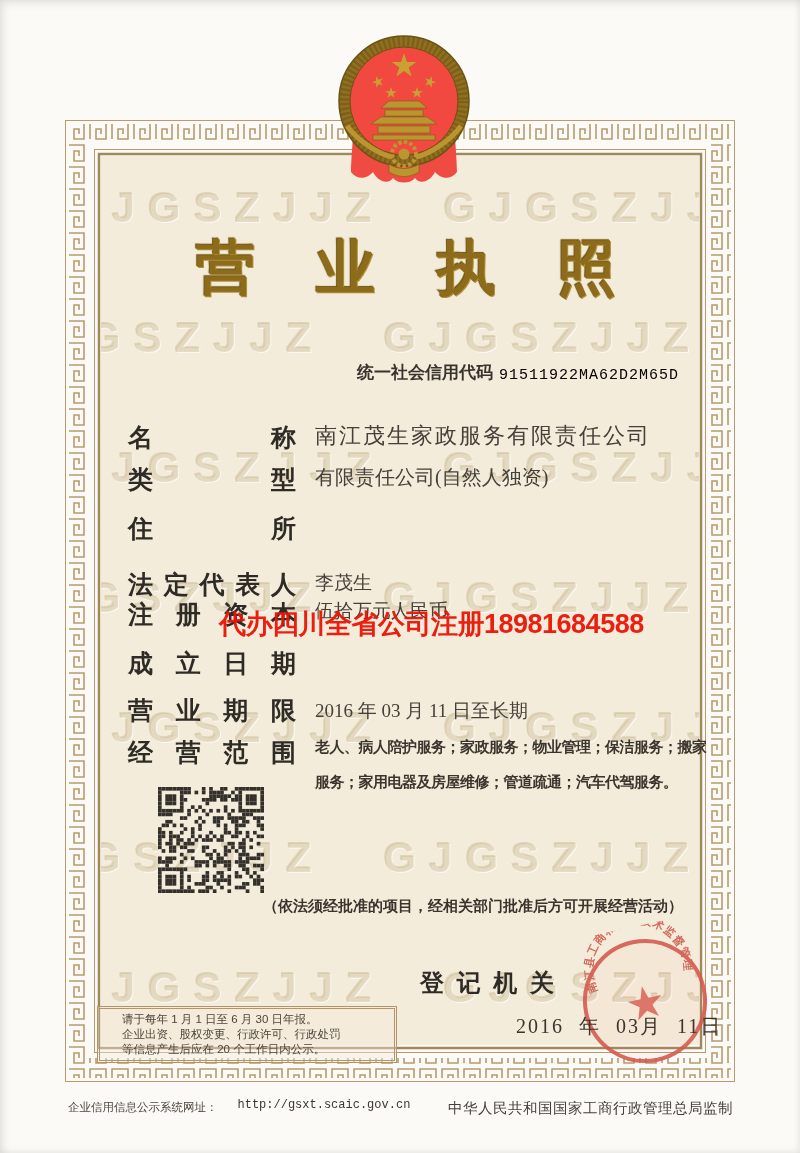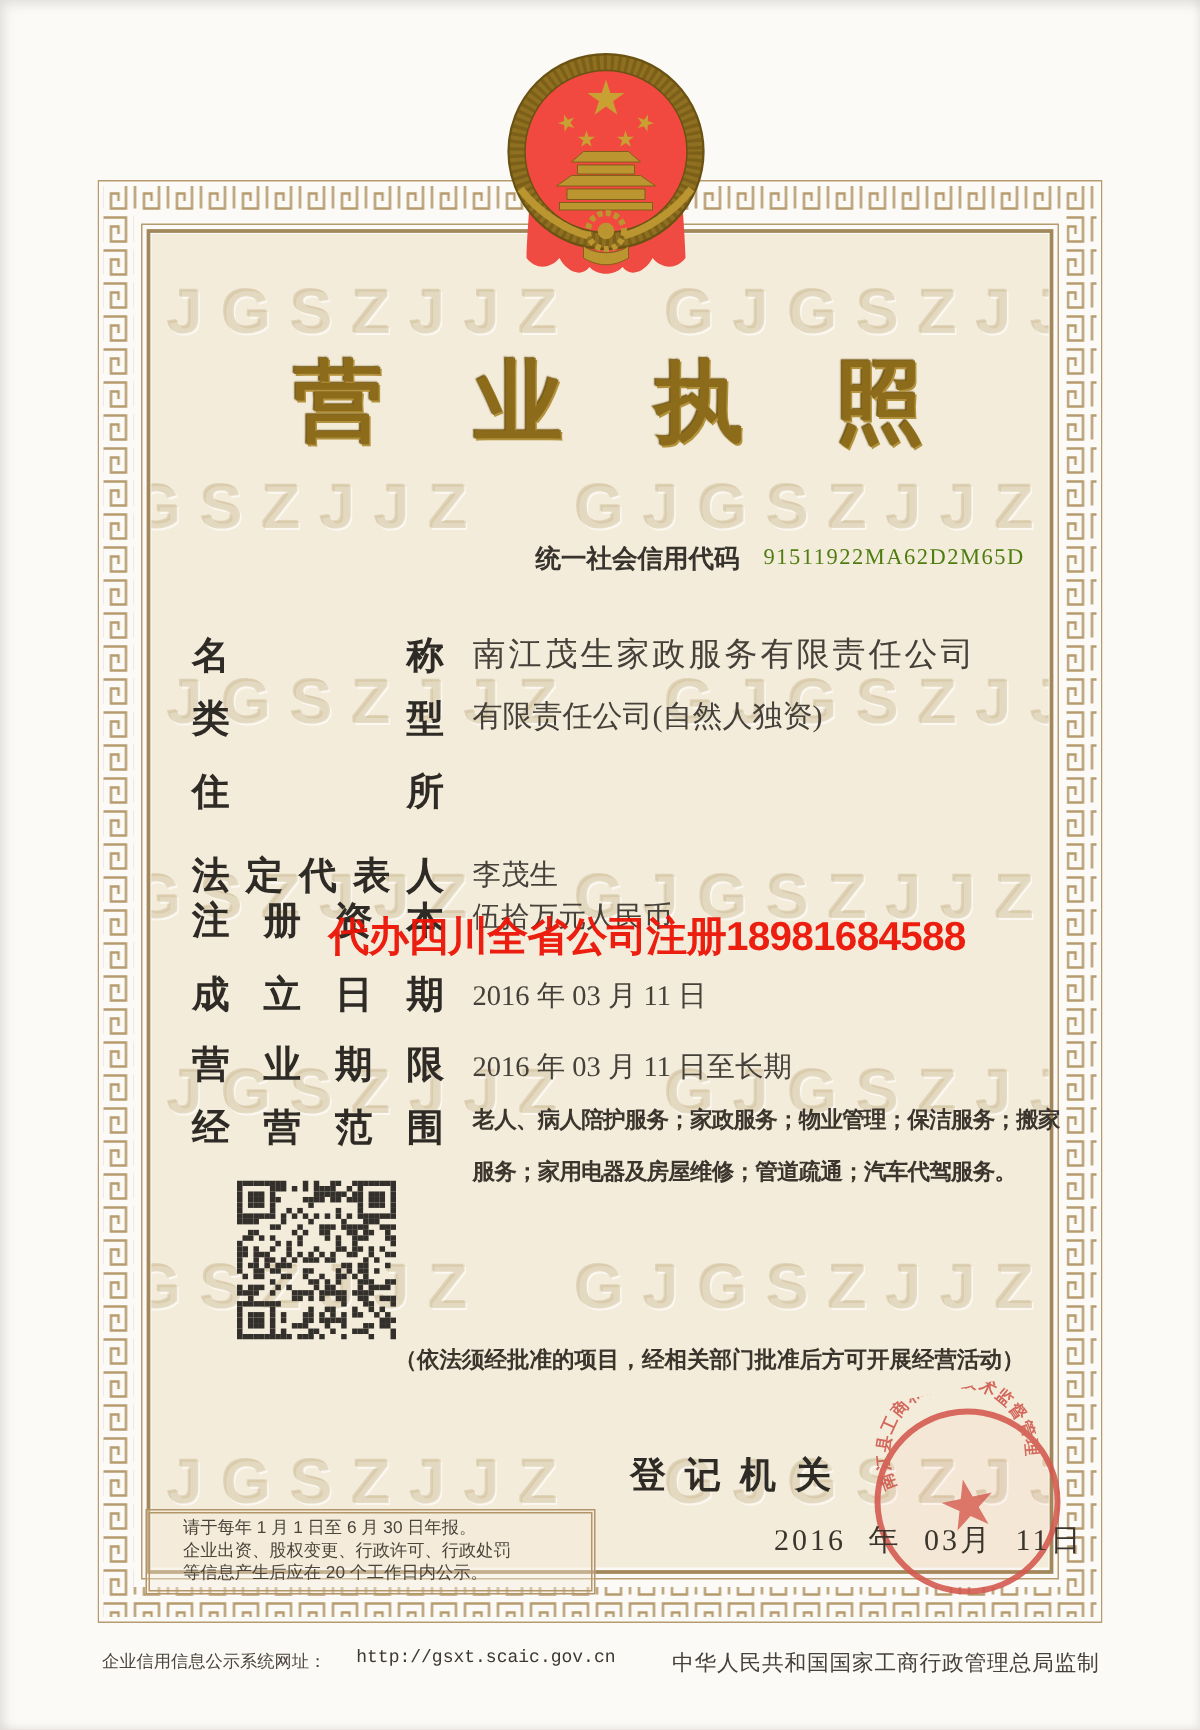--- a/index.html
+++ b/index.html
@@ -16,23 +16,23 @@
   
   .frame{position:absolute;left:65px;top:120px;}
   
   .emblem{position:absolute;left:329px;top:14px;}
   
   .title{position:absolute;left:196px;top:220px;width:420px;font-size:59px;line-height:96px;
          font-weight:bold;color:#8c6b1b;text-align:justify;text-align-last:justify;
          font-family:"Liberation Serif",serif;
          text-shadow:1px 1px 0 #b3923e,-1px -1px 1px #6b5110;}
   
-  .credit{position:absolute;left:357px;top:361px;display:flex;align-items:center;gap:16px;}
+  .credit{position:absolute;left:357px;top:361px;display:flex;align-items:flex-end;gap:6px;}
   .credit-label{font-family:"Liberation Sans",sans-serif;font-weight:bold;font-size:17px;color:#37332d;}
-  .credit-code{font-family:Liberation Serif, serif;font-size:15px;letter-spacing:1px;color:#4d7c0f;}
+  .credit-code{font-family:Liberation Mono, monospace;font-size:15px;letter-spacing:1px;color:#000000;}
   
   .flabel{position:absolute;left:128px;width:168px;font-family:"Liberation Sans",sans-serif;
           font-weight:bold;font-size:25px;line-height:27px;color:#2e2b26;
           text-align:justify;text-align-last:justify;}
   .fvalue{position:absolute;left:315px;color:#45403a;font-family:"Liberation Serif",serif;}
   .v-name{top:421px;font-size:22px;letter-spacing:2px;}
   .v-type{top:464px;font-size:20px;}
   .v-addr{top:504px;font-size:19px;line-height:26px;width:392px;}
   .v-legal{top:570px;font-size:19px;}
   .v-capital{top:598px;font-size:19px;}
@@ -140,21 +140,20 @@
   <div class="flabel l-name">名称</div>
   <div class="fvalue v-name">南江茂生家政服务有限责任公司</div>
   <div class="flabel l-type">类型</div>
   <div class="fvalue v-type">有限责任公司(自然人独资)</div>
   <div class="flabel l-addr">住所</div>
   <div class="flabel l-legal">法定代表人</div>
   <div class="fvalue v-legal">李茂生</div>
   <div class="flabel l-capital">注册资本</div>
   <div class="fvalue v-capital">伍拾万元人民币</div>
   <div class="flabel l-est">成立日期</div>
-  <div class="fvalue v-est">2016 年 03 月 11 日</div>
   <div class="flabel l-term">营业期限</div>
   <div class="fvalue v-term">2016 年 03 月 11 日至长期</div>
   <div class="flabel l-scope">经营范围</div>
   <div class="fvalue v-scope">老人、病人陪护服务；家政服务；物业管理；保洁服务；搬家服务；家用电器及房屋维修；管道疏通；汽车代驾服务。</div>
 
   <svg class="qr" id="qr" width="106" height="106" viewBox="0 0 106 106">
       <rect x="0.00" y="0.00" width="3.66" height="3.66" fill="#33302b"></rect>
       <rect x="3.66" y="0.00" width="3.66" height="3.66" fill="#33302b"></rect>
       <rect x="7.31" y="0.00" width="3.66" height="3.66" fill="#33302b"></rect>
       <rect x="10.97" y="0.00" width="3.66" height="3.66" fill="#33302b"></rect>

